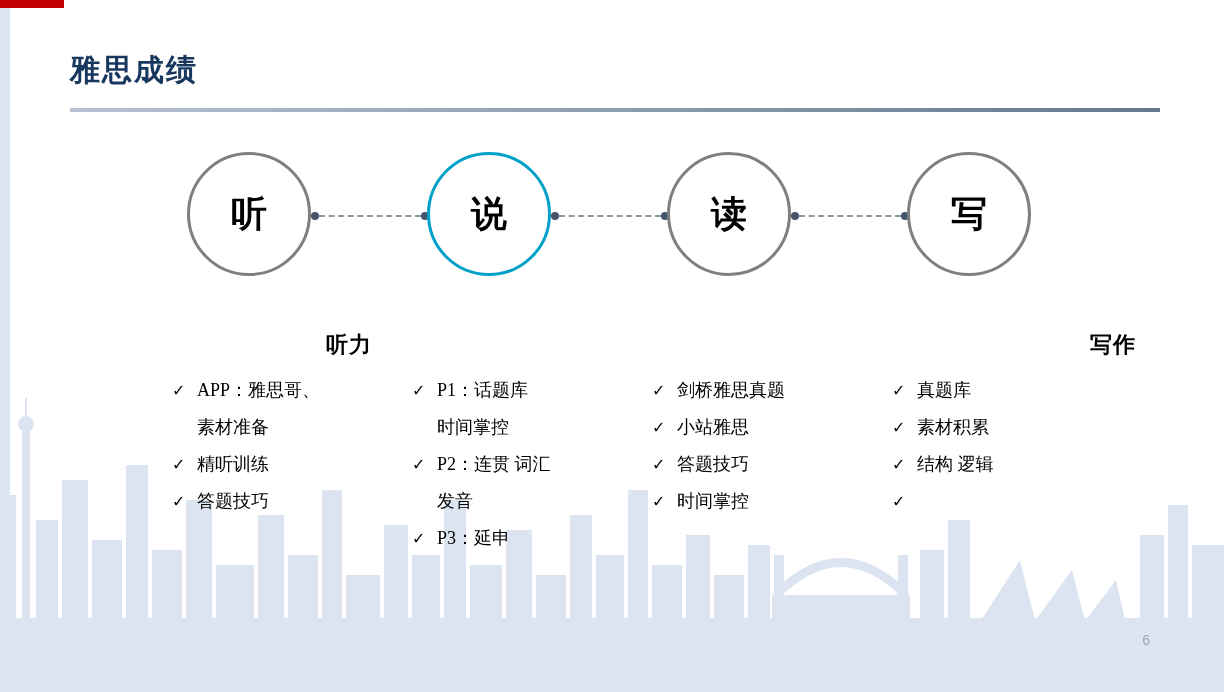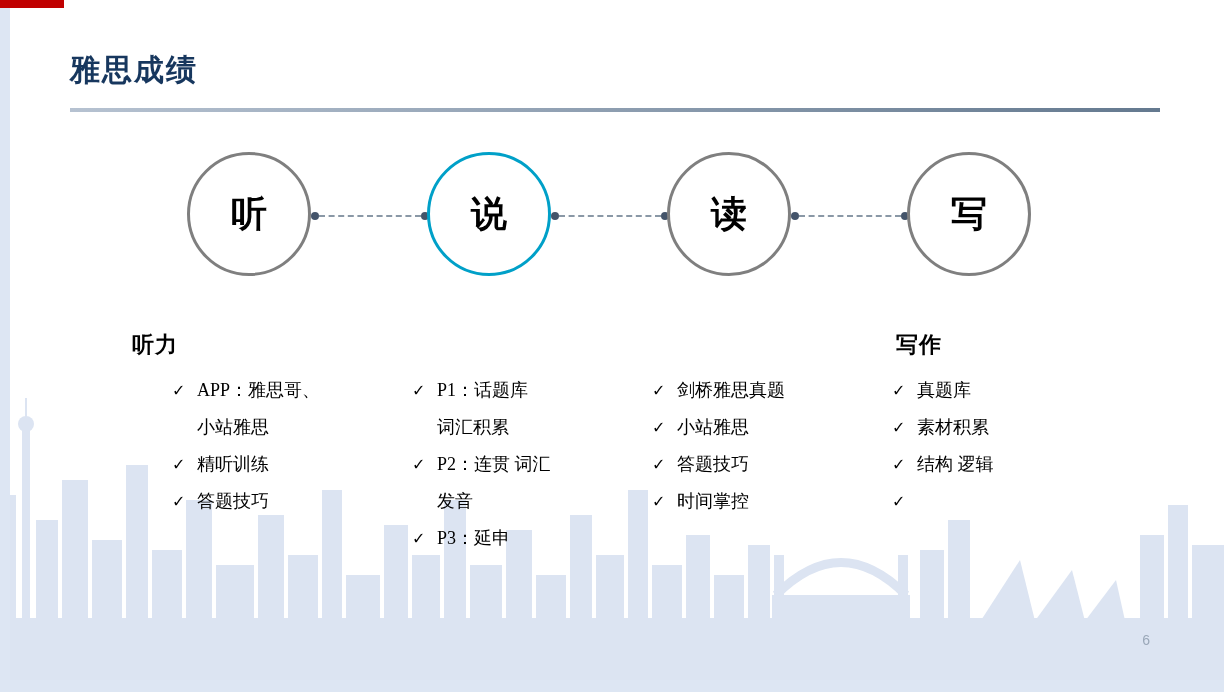--- a/index.html
+++ b/index.html
@@ -31,21 +31,21 @@
   }
   .circle.teal { border-color:#00a0c8; }
 
   .connector {
     position:absolute; top:211px; height:10px; display:flex; align-items:center; z-index:1;
   }
   .connector .dash { flex:1; border-top:2px dashed #8a98a6; }
   .connector .dot  { width:8px; height:8px; border-radius:50%; background:#44546a; }
 
   .step-heading {
-    position:absolute; top:330px; width:240px; text-align:left;
+    position:absolute; top:330px; width:240px; text-align:right;
     font-size:22px; font-weight:bold; color:#000; z-index:2;
     letter-spacing:1px;
   }
 
   .checklist {
     position:absolute; top:372px; z-index:2;
     font-family:"Liberation Serif", serif; font-size:18px; color:#000;
   }
   .item { display:flex; gap:9px; line-height:37px; }
   .item .check { width:16px; flex:0 0 auto; color:#000; font-family:"DejaVu Sans", sans-serif; font-size:16px; }
@@ -146,37 +146,37 @@
     <span class="dot"></span>
   </div>
 
   <div class="step-heading" style="left:132px;">听力</div>
   <div class="step-heading" style="left:896px;">写作</div>
 
   <div class="checklist" style="left:172px; width:210px;">
     <div class="item">
       <span class="check">✓</span>
       <span class="txt">APP：雅思哥、
-小站雅思</span>
+素材准备</span>
     </div>
     <div class="item">
       <span class="check">✓</span>
       <span class="txt">精听训练</span>
     </div>
     <div class="item">
       <span class="check">✓</span>
       <span class="txt">答题技巧</span>
     </div>
   </div>
 
   <div class="checklist" style="left:412px; width:210px;">
     <div class="item">
       <span class="check">✓</span>
       <span class="txt">P1：话题库
-词汇积累</span>
+时间掌控</span>
     </div>
     <div class="item">
       <span class="check">✓</span>
       <span class="txt">P2：连贯 词汇
 发音</span>
     </div>
     <div class="item">
       <span class="check">✓</span>
       <span class="txt">P3：延申</span>
     </div>

